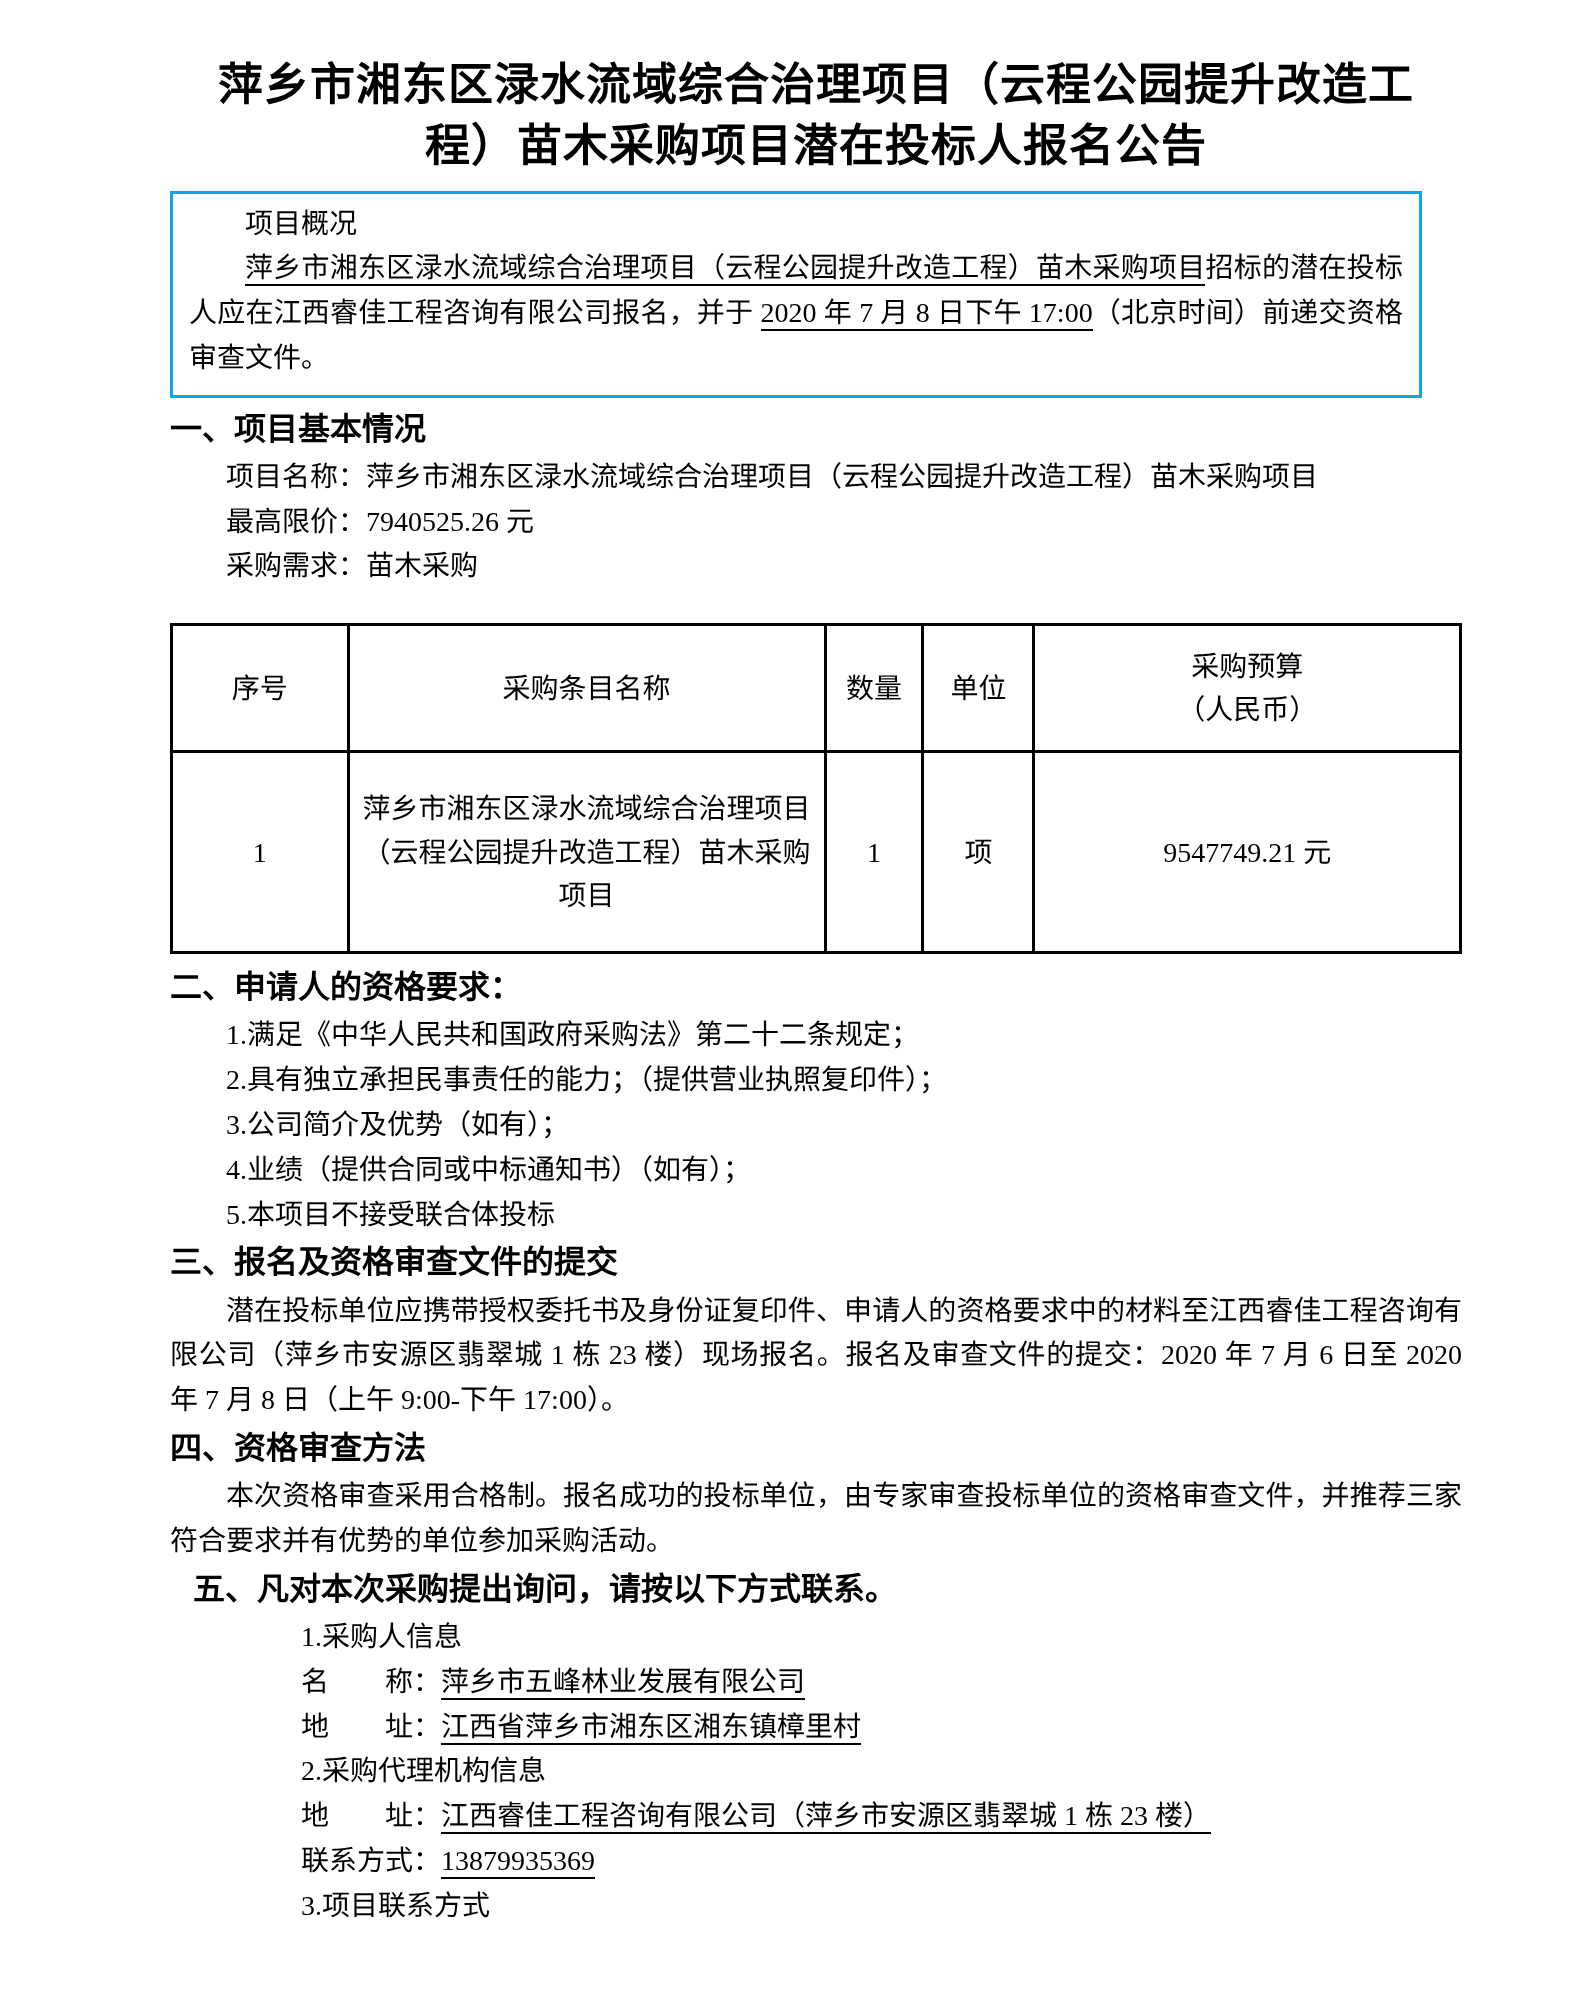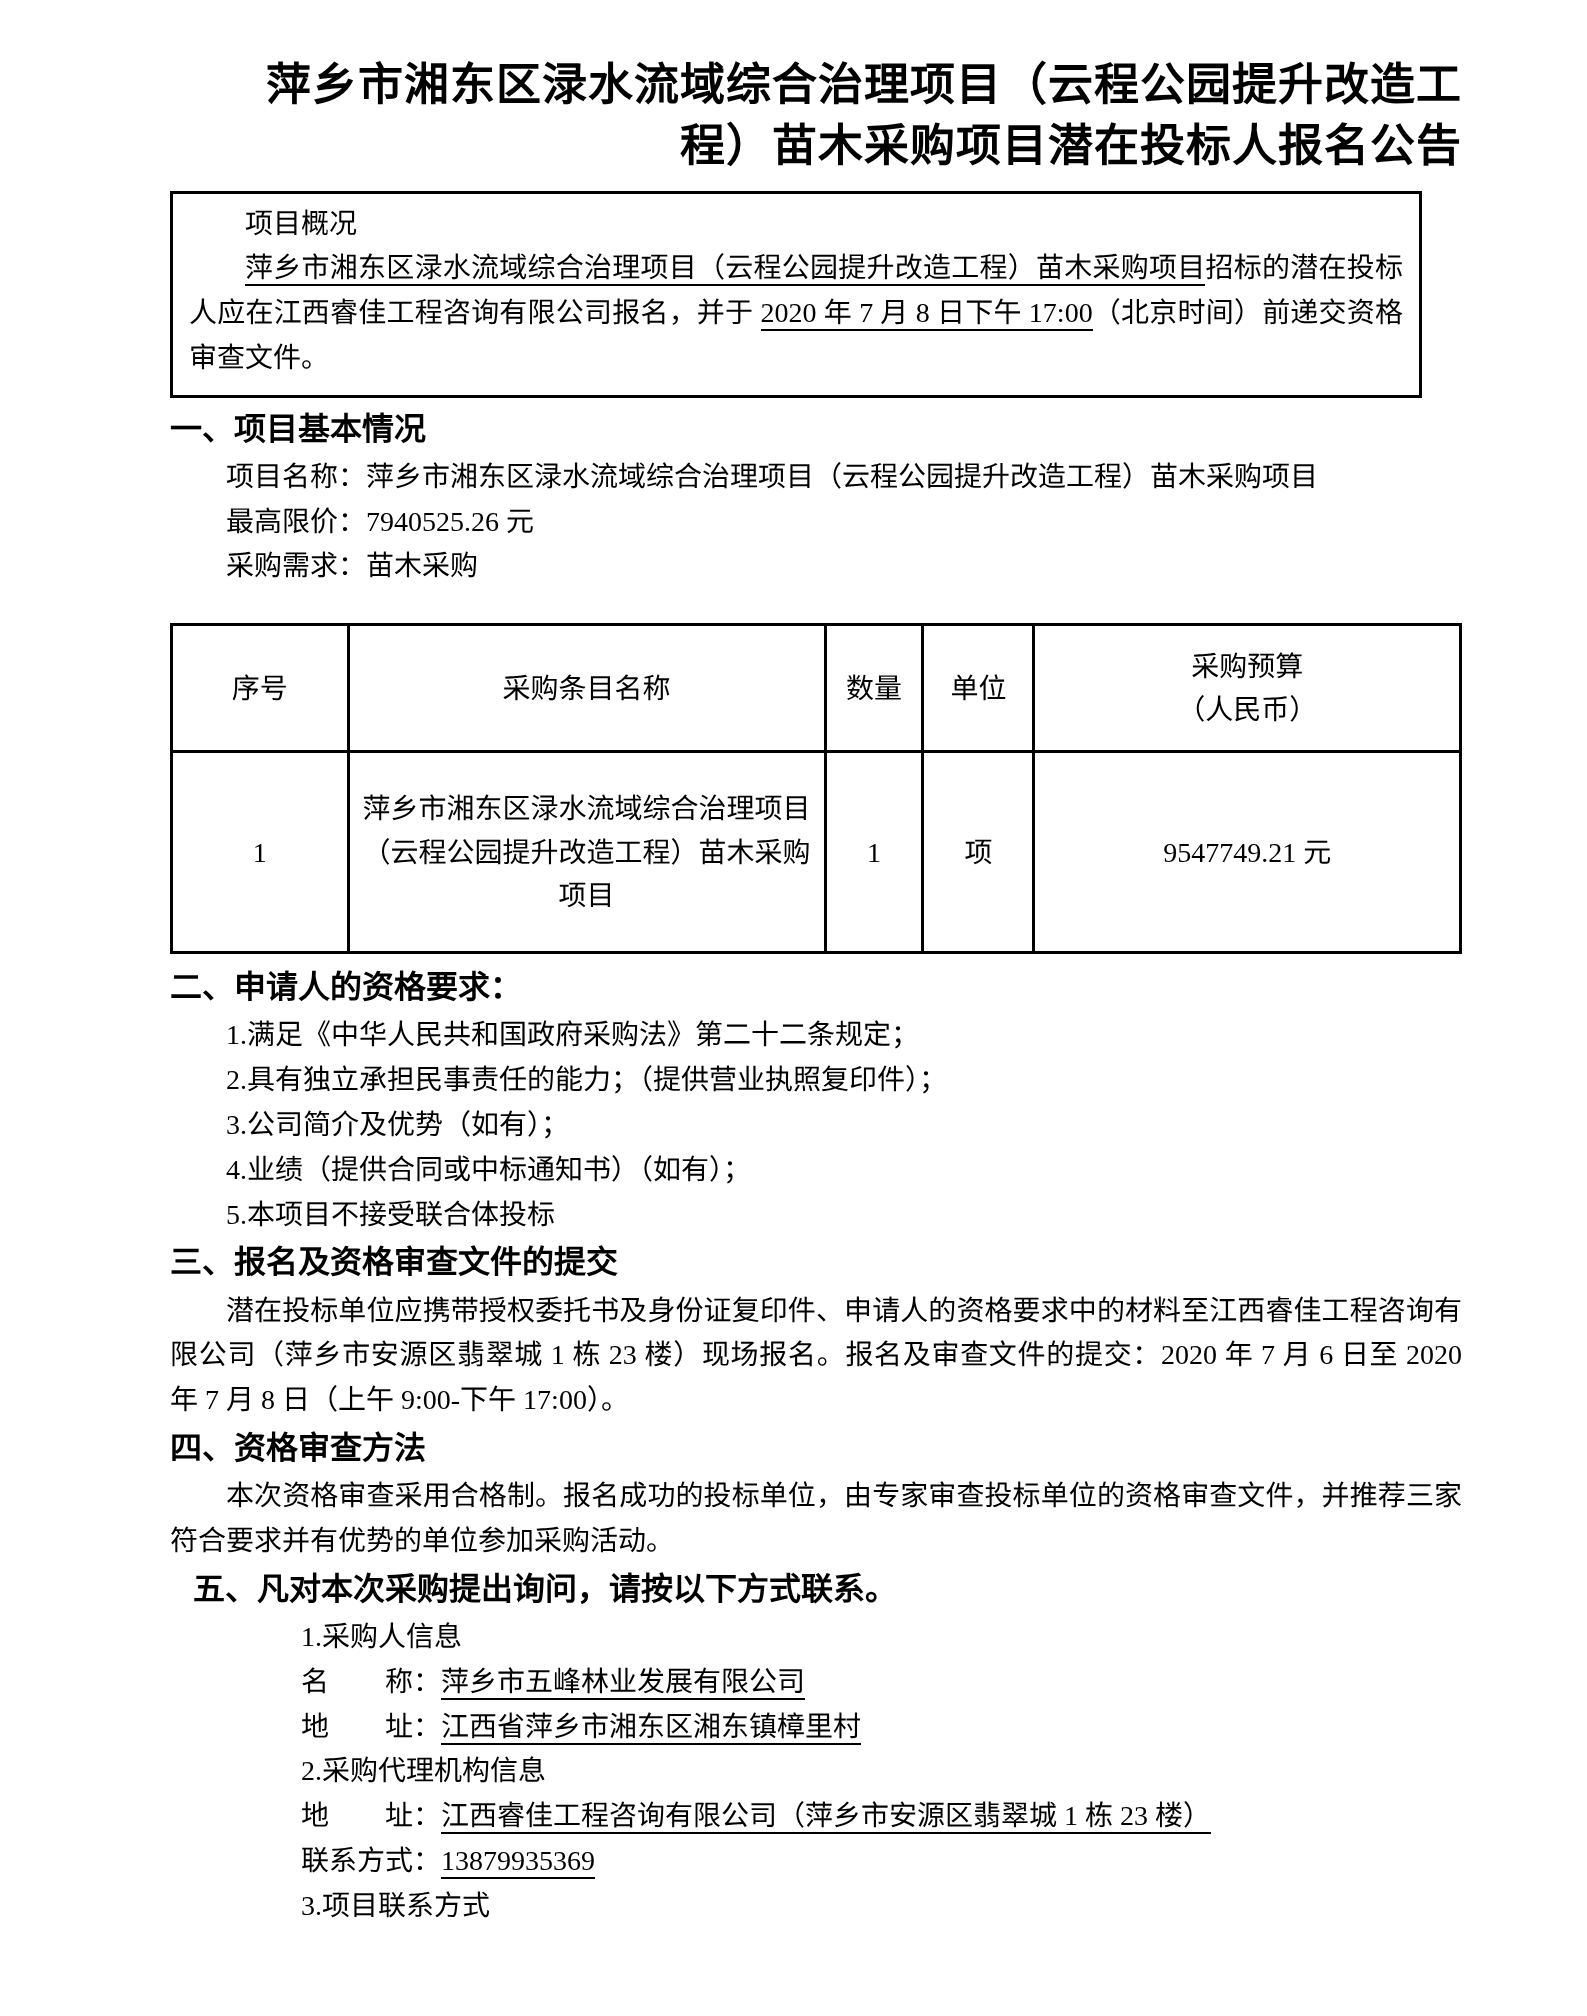--- a/index.html
+++ b/index.html
@@ -20,27 +20,27 @@
     box-sizing: border-box;
     width: 1587px;
     min-height: 2016px;
     padding: 55px 125px 40px 170px;
   }
   h1.doc-title {
     font-family: "Liberation Serif", "DejaVu Serif", serif;
     font-weight: bold;
     font-size: 45px;
     line-height: 1.35;
-    text-align: right;
+    text-align: center;
     white-space: pre-line;
     margin: 0 0 14px 0;
     letter-spacing: 1px;
   }
   .overview-box {
-    border: 3px solid #000000;
+    border: 3px solid #0ea5e9;
     margin: 0 40px 6px 0;
     padding: 8px 16px 14px 16px;
   }
   .indent { text-indent: 2em; }
   p { margin: 0; }
   .para { text-align: justify; }
   .sec-heading {
     font-family: "Liberation Sans", "DejaVu Sans", sans-serif;
     font-weight: bold;
     font-size: 32px;

